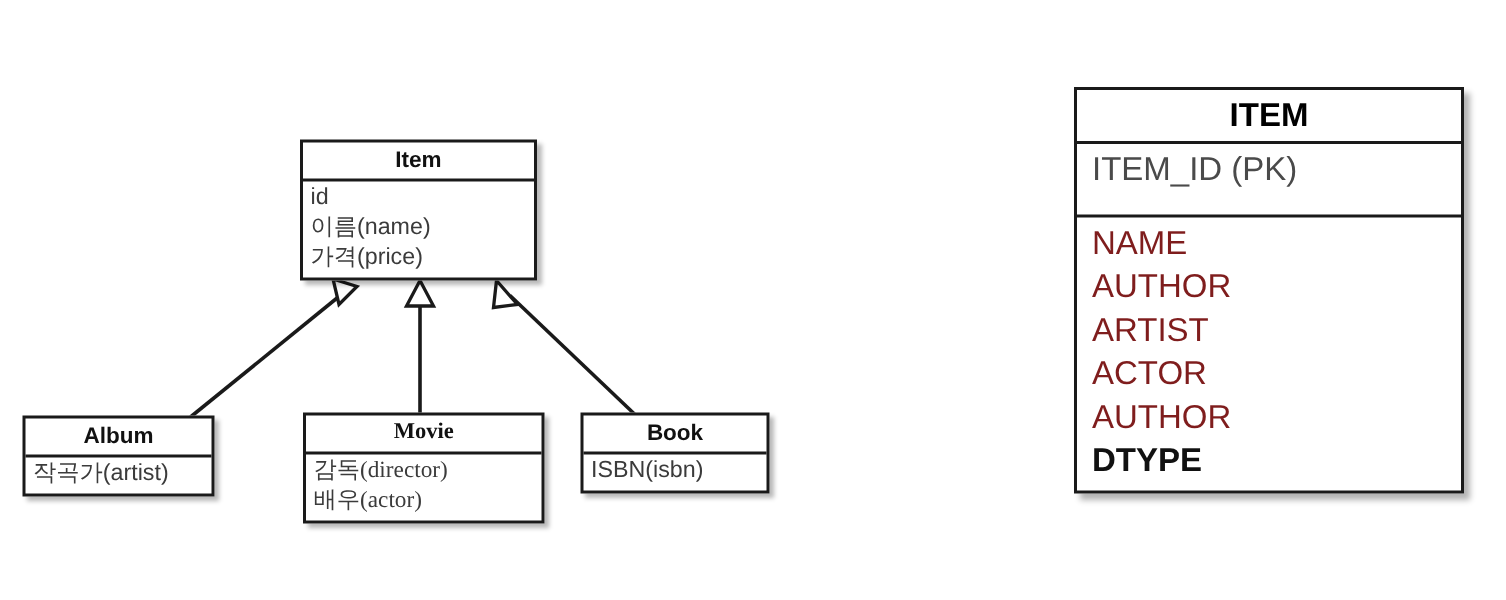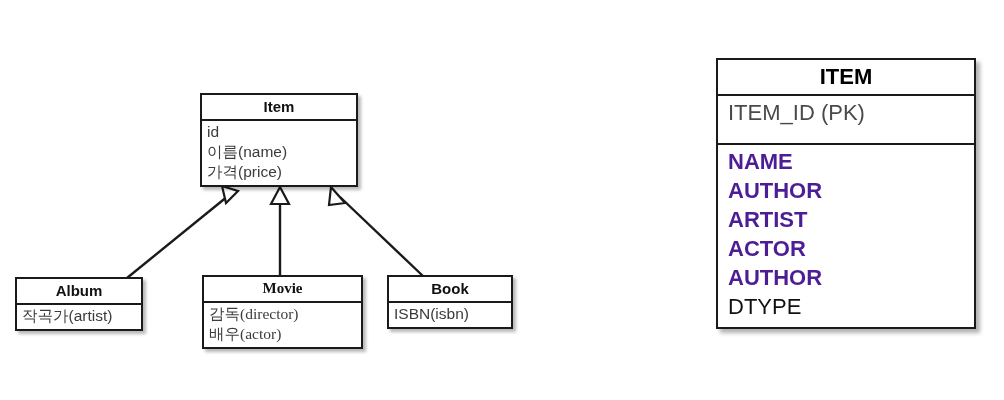--- a/index.html
+++ b/index.html
@@ -97,26 +97,25 @@
     border-bottom: 2px solid #1a1a1a;
     padding: 2px 0 16px 10px;
     white-space: nowrap;
   }
   .tbl-cols {
     padding: 2px 0 6px 10px;
   }
   .tbl-col {
     font-size: 22px;
     line-height: 29px;
-    color: #4c1d95;
+    color: #7f1d1d;
     white-space: nowrap;
-    font-weight: bold;
   }
   .tbl-col.bold {
-    font-weight: normal;
+    font-weight: bold;
     color: #111111;
   }
 </style>
 </head>
 <body>
 
 <div id="canvas">
 
   <svg id="links" viewBox="0 0 1004 400" width="1004" height="400">
 

